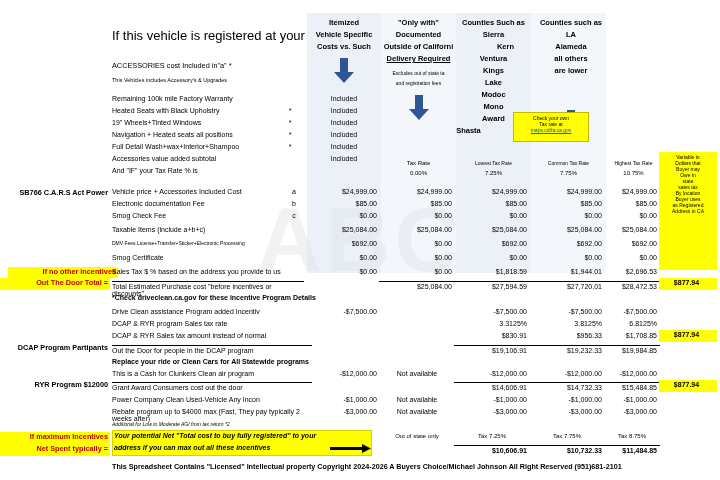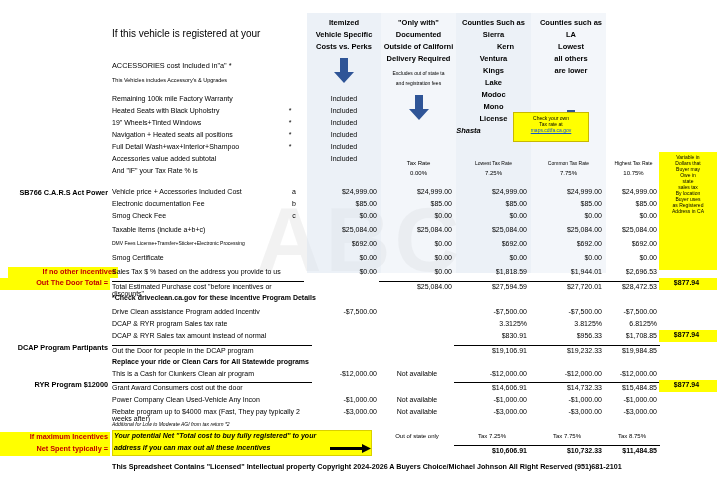--- a/index.html
+++ b/index.html
@@ -47,59 +47,59 @@
 <div class="sheet">
 
   <div class="wm">ABC</div>
 
 
   <div class="r blue" style="left:307px;top:13px;width:74px;height:260px;opacity:0.55;"></div>
   <div class="r blue" style="left:381px;top:13px;width:75px;height:260px;opacity:0.35;"></div>
   <div class="r blue" style="left:456px;top:13px;width:75px;height:260px;opacity:0.55;"></div>
   <div class="r blue" style="left:531px;top:13px;width:75px;height:260px;opacity:0.35;"></div>
 
-  <div class="r" style="left:112px;top:28px;width:200px;font-size:10px;">If this vehicle is registered at your</div>
+  <div class="r" style="left:112px;top:28px;width:200px;font-size:13px;">If this vehicle is registered at your</div>
   <div class="r" style="left:112px;top:61px;width:200px;font-size:7.3px;">ACCESSORIES cost Included in"a" *</div>
   <div class="r tiny" style="left:112px;top:77px;width:220px;">This Vehicles includes Accessory's &amp; Upgrades</div>
 
   <div class="r colhdr c" style="left:307px;top:18px;width:74px;">Itemized</div>
   <div class="r colhdr c" style="left:307px;top:30px;width:74px;">Vehicle Specific</div>
-  <div class="r colhdr c" style="left:307px;top:42px;width:74px;">Costs vs. Perks</div>
+  <div class="r colhdr c" style="left:307px;top:42px;width:74px;">Costs vs. Such</div>
   <div class="r arrow" style="left:307px;top:58px;width:74px;">
     <svg width="22" height="26" viewBox="0 0 22 26">
         <polygon points="7,0 15,0 15,14 21,14 11,25 1,14 7,14" fill="#2f5597"></polygon>
       </svg>
   </div>
 
   <div class="r colhdr c" style="left:381px;top:18px;width:75px;">"Only with"</div>
   <div class="r colhdr c" style="left:381px;top:30px;width:75px;">Documented</div>
   <div class="r colhdr c" style="left:381px;top:42px;width:75px;">Outside of Californi</div>
-  <div class="r colhdr c" style="left:381px;top:54px;width:75px;">Delivery Required</div>
+  <div class="r colhdr c" style="left:381px;top:54px;width:75px;text-decoration:underline;">Delivery Required</div>
   <div class="r xtiny c" style="left:381px;top:70px;width:75px;">Excludes out of state ta</div>
   <div class="r xtiny c" style="left:381px;top:80px;width:75px;">and registration fees</div>
   <div class="r" style="left:381px;top:95px;width:75px;text-align:center;">
     <svg width="22" height="26" viewBox="0 0 22 26">
         <polygon points="7,0 15,0 15,14 21,14 11,25 1,14 7,14" fill="#2f5597"></polygon>
       </svg>
   </div>
 
   <div class="r colhdr c" style="left:456px;top:18px;width:75px;">Counties Such as</div>
   <div class="r colhdr c" style="left:456px;top:30px;width:75px;">Sierra</div>
   <div class="r colhdr c" style="left:468px;top:42px;width:75px;">Kern</div>
   <div class="r colhdr c" style="left:456px;top:54px;width:75px;">Ventura</div>
   <div class="r colhdr c" style="left:456px;top:66px;width:75px;">Kings</div>
   <div class="r colhdr c" style="left:456px;top:78px;width:75px;">Lake</div>
   <div class="r colhdr c" style="left:456px;top:90px;width:75px;">Modoc</div>
   <div class="r colhdr c" style="left:456px;top:102px;width:75px;">Mono</div>
-  <div class="r colhdr c" style="left:456px;top:114px;width:75px;">License</div>
-  <div class="r colhdr c" style="left:431px;top:126px;width:75px;font-style:italic;">Shasta</div>
+  <div class="r colhdr c" style="left:456px;top:114px;width:75px;">Award</div>
+  <div class="r colhdr c" style="left:431px;top:126px;width:75px;">Shasta</div>
 
   <div class="r colhdr c" style="left:531px;top:18px;width:80px;">Counties such as</div>
   <div class="r colhdr c" style="left:531px;top:30px;width:80px;">LA</div>
-  <div class="r colhdr c" style="left:531px;top:42px;width:80px;">Lowest</div>
+  <div class="r colhdr c" style="left:531px;top:42px;width:80px;">Alameda</div>
   <div class="r colhdr c" style="left:531px;top:54px;width:80px;">all others</div>
   <div class="r colhdr c" style="left:531px;top:66px;width:80px;">are lower</div>
   <div class="r" style="left:531px;top:110px;width:80px;text-align:center;">
     <svg width="22" height="26" viewBox="0 0 22 26">
         <polygon points="7,0 15,0 15,14 21,14 11,25 1,14 7,14" fill="#2f5597"></polygon>
       </svg>
   </div>
 
   <div class="r yellow" style="left:513px;top:112px;width:76px;height:30px;border:1px solid #c8b800;">
     <div class="xtiny c" style="margin-top:2px;">Check your own</div>

